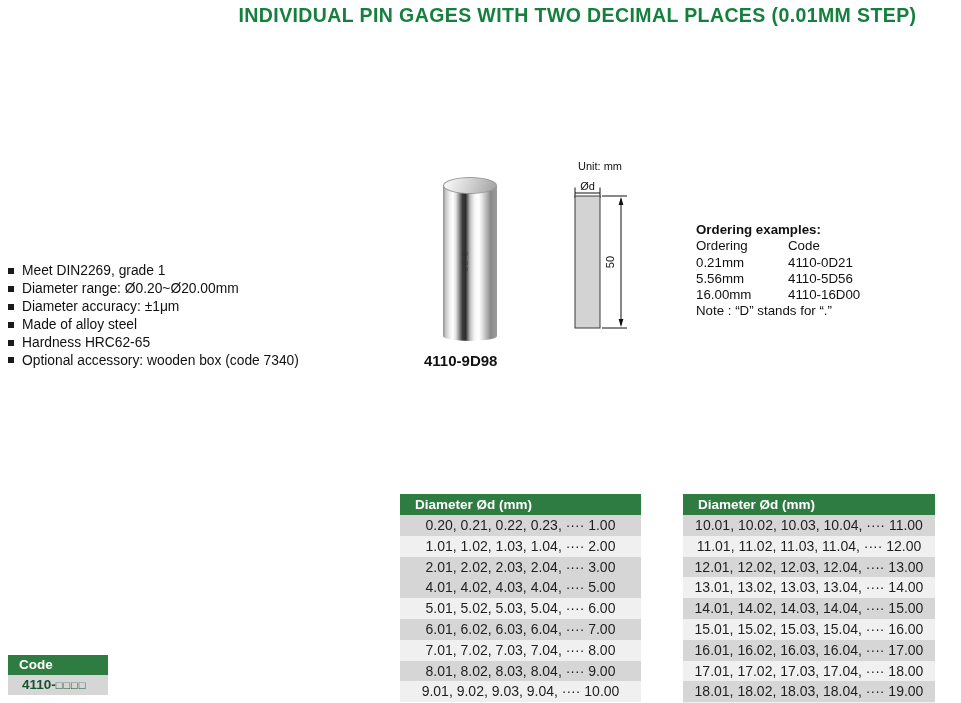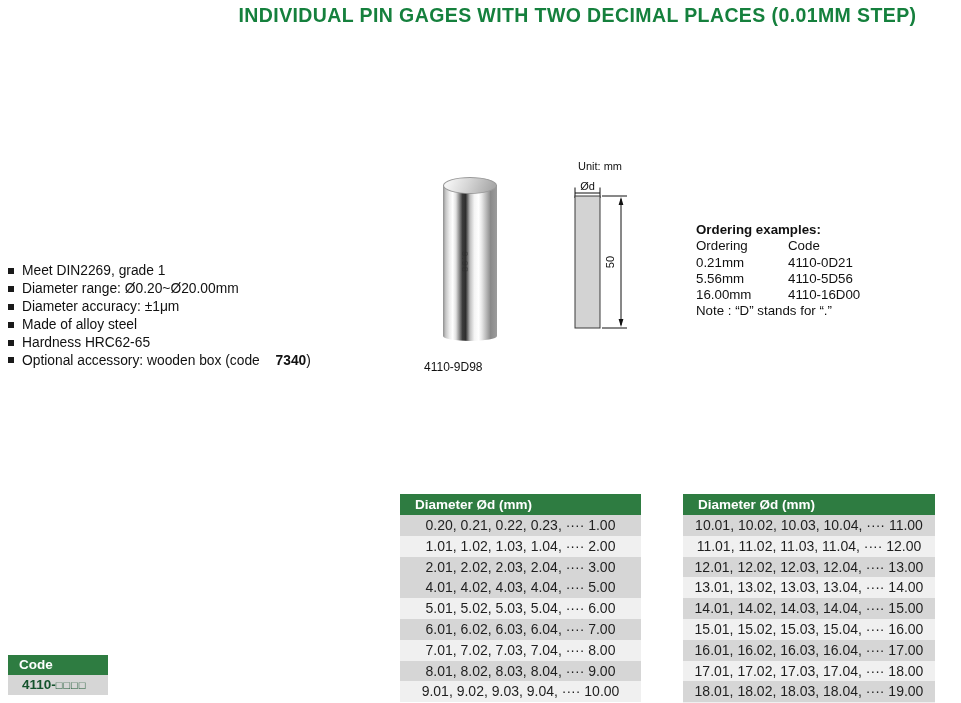--- a/index.html
+++ b/index.html
@@ -8,36 +8,36 @@
   .page { position:relative; width:961px; height:703px; background:#fff; overflow:hidden; }
 
   
   .page-title { position:absolute; left:197px; top:4px; width:761px; text-align:center;
                 font-size:19.5px; font-weight:bold; letter-spacing:.4px; color:#15803d; }
 
   
   .features { position:absolute; left:8px; top:262px; }
   .feature-row { display:flex; align-items:center; height:17.9px; font-size:13.8px; color:#111; }
   .sq { width:6px; height:6px; background:#1a1a1a; margin-right:8px; flex:0 0 auto; }
-  .feature-row b { font-weight:bold;margin-left:12px; }
+  .feature-row b { font-weight:normal; }
 
   
   .pin-wrap { position:absolute; left:443px; top:177px; width:54px; height:164px; }
   .pin-body { position:absolute; left:0; top:8px; width:54px; height:156px;
     background:linear-gradient(90deg,
       #8f8f8f 0%, #c6c6c6 5%, #ededed 12%, #ffffff 18%, #e0e0e0 24%,
       #8f8f8f 30%, #3c3c3c 36%, #2e2e2e 42%, #bfbfbf 50%, #f4f4f4 58%,
       #ffffff 66%, #e6e6e6 72%, #b9b9b9 80%, #8a8a8a 88%, #9c9c9c 100%);
     border-radius:0 0 27px 27px / 0 0 5px 5px; }
   .pin-top { position:absolute; left:0; top:0; width:54px; height:17px; border-radius:50%;
     background:linear-gradient(115deg,#f4f4f4 10%,#d6d6d6 45%,#a9a9a9 90%);
     border:1px solid #9a9a9a; }
   .pin-marking { position:absolute; left:11px; top:72px; transform:rotate(90deg);
     font-size:9px; letter-spacing:1px; color:rgba(45,45,45,.55); }
-  .model-label { position:absolute; left:424px; top:352px; font-size:12px; font-weight:normal;margin-top:8px; }
+  .model-label { position:absolute; left:424px; top:352px; font-size:15px; font-weight:bold; }
 
   
   .drawing { position:absolute; left:558px; top:156px; }
   .drawing text { font-family:"Liberation Sans", sans-serif; font-size:11px; fill:#111; }
 
   
   .ordering { position:absolute; left:696px; top:222px; font-size:13.3px; line-height:16.3px; width:210px; }
   .ordering .head { font-weight:bold; }
   .ord-row { display:flex; }
   .ord-row .c1 { width:92px; flex:0 0 auto; }

